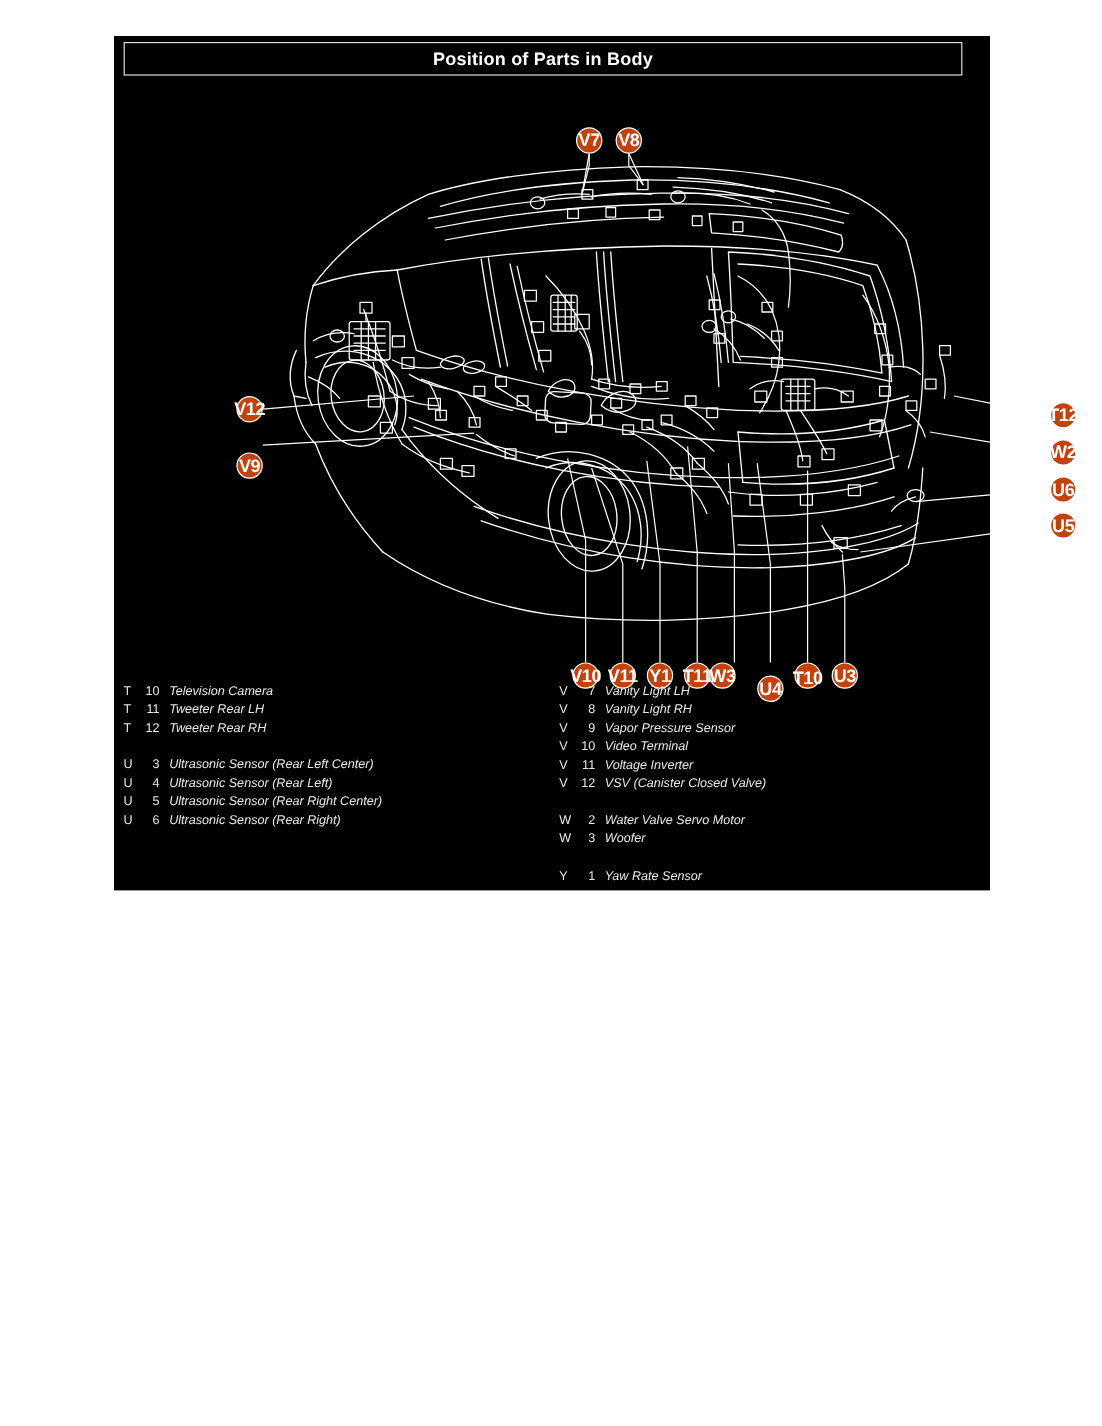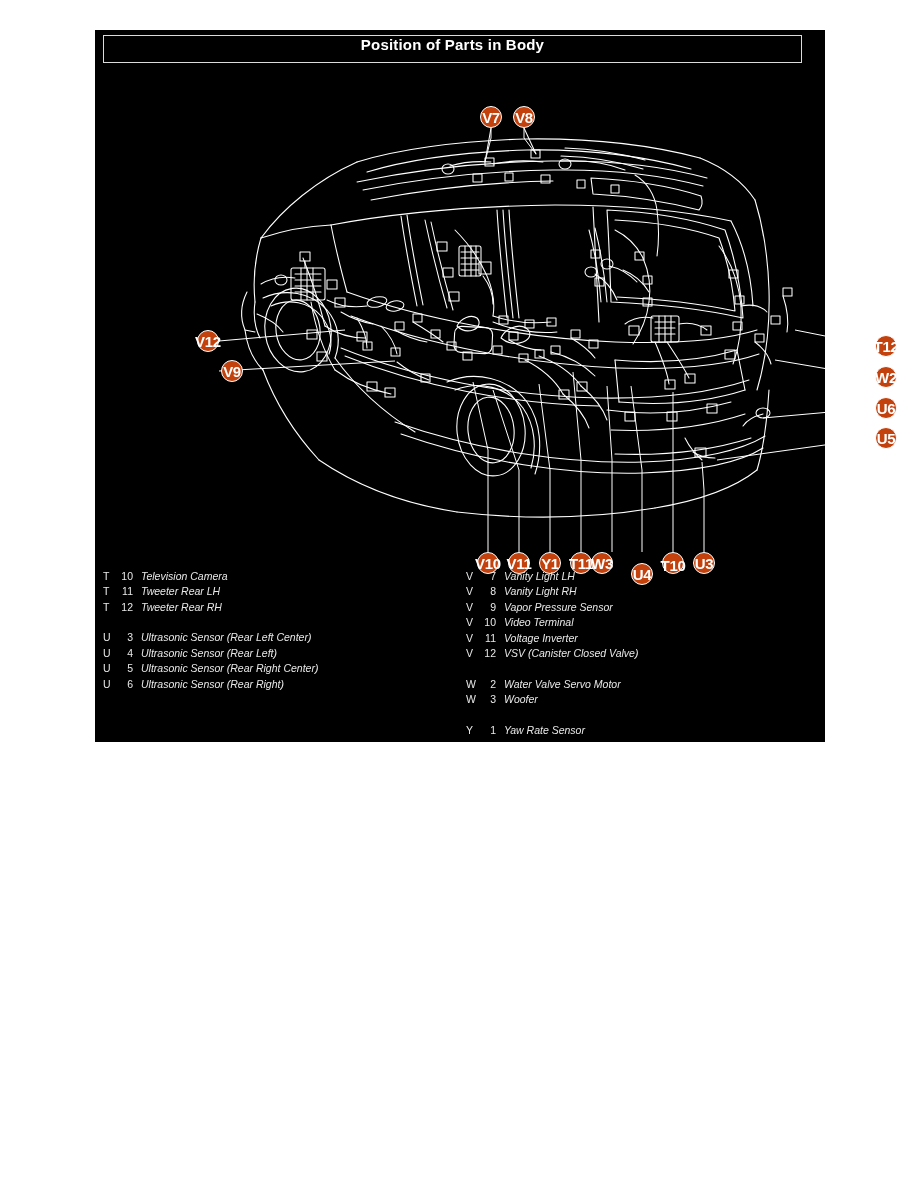--- a/index.html
+++ b/index.html
@@ -7,21 +7,21 @@
 
   #panel{
     position:absolute;left:95px;top:30px;width:730px;height:712px;
     background:#000000;
   }
 
   
   #title-bar{
     position:absolute;left:8px;top:5px;width:697px;height:26px;
     border:1px solid #dcdcdc;
-    display:flex;align-items:flex-start;justify-content:center;
+    display:flex;align-items:center;justify-content:center;
   }
   #title-text{
     color:#ffffff;font-size:15px;font-weight:bold;letter-spacing:.2px;
     white-space:nowrap;
   }
 
   
   #stage{position:absolute;left:0;top:0;width:730px;height:712px;}
   #art{position:absolute;left:0;top:0;}
 
@@ -324,21 +324,21 @@
     <div id="callout-layer">
         <div class="callout" style="left: 385px; top: 76px;">
           <span>V7</span>
         </div>
         <div class="callout" style="left: 418px; top: 76px;">
           <span>V8</span>
         </div>
         <div class="callout" style="left: 102px; top: 300px;">
           <span>V12</span>
         </div>
-        <div class="callout" style="left: 102px; top: 330px; margin-left: 24px;">
+        <div class="callout" style="left: 102px; top: 347px;">
           <span>V9</span>
         </div>
         <div class="callout" style="left: 780px; top: 305px;">
           <span>T12</span>
         </div>
         <div class="callout" style="left: 780px; top: 336px;">
           <span>W2</span>
         </div>
         <div class="callout" style="left: 780px; top: 367px;">
           <span>U6</span>

